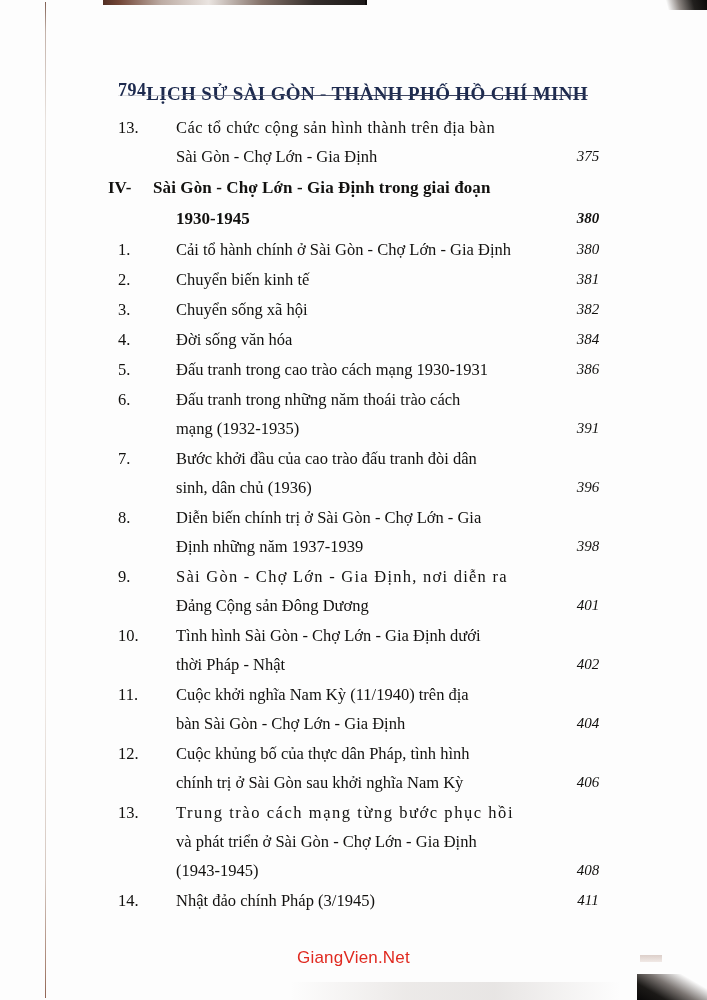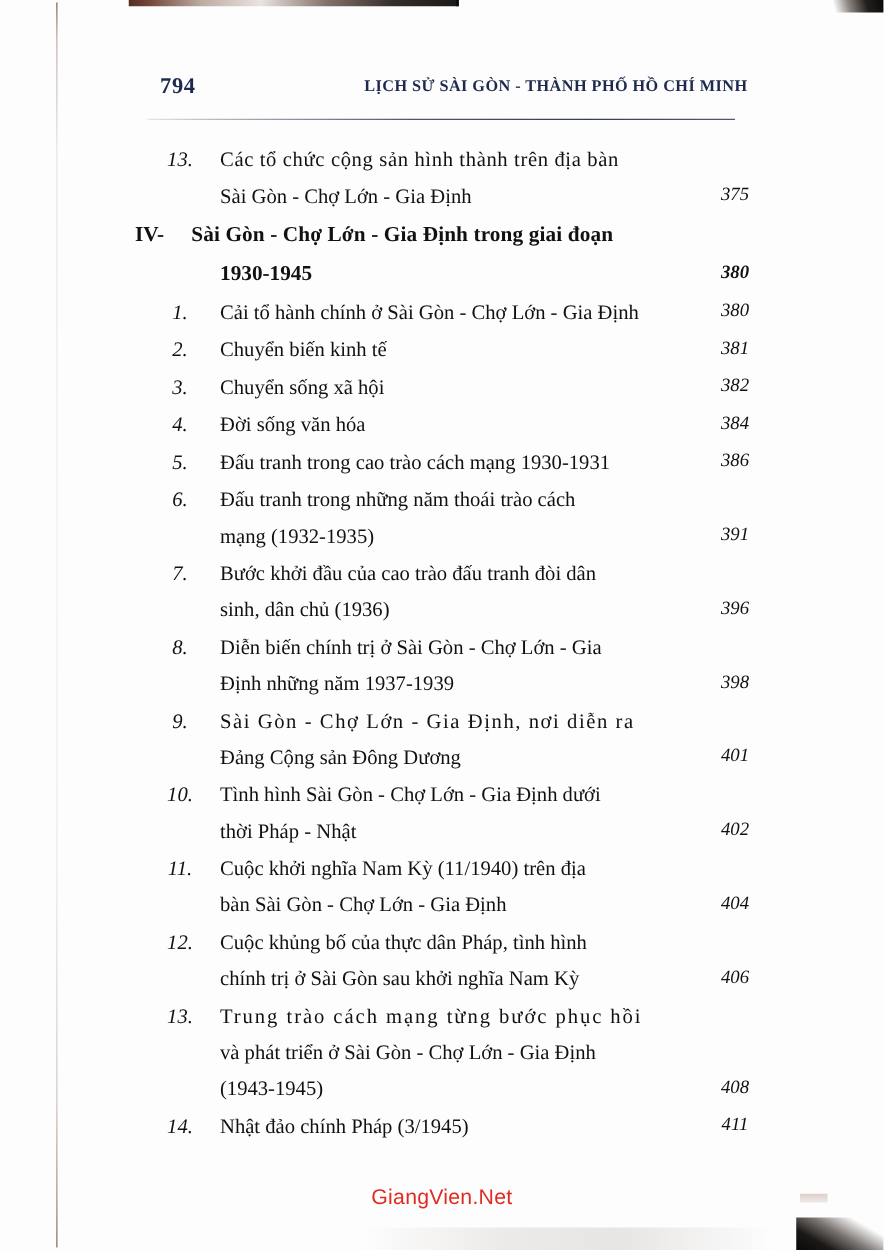--- a/index.html
+++ b/index.html
@@ -79,39 +79,38 @@
     width: 330px;
     height: 18px;
     background: linear-gradient(90deg, rgba(255,255,255,0) 0%, rgba(205,198,194,0.35) 35%,
                 rgba(182,174,170,0.30) 62%, rgba(255,255,255,0) 100%);
   }
 
   
   .header {
     position: absolute;
     left: 118px;
-    top: 58px;
+    top: 80px;
     width: 470px;
     height: 30px;
-    margin-left: 10px;
   }
   .folio {
     position: absolute;
     left: 0px;
     top: 0px;
     font-size: 18px;
     font-weight: bold;
     letter-spacing: 0.5px;
     color: #1d2a4e;
   }
   .running-title {
     position: absolute;
     right: 0px;
     top: 3px;
-    font-size: 13px;
+    font-size: 19px;
     font-weight: bold;
     letter-spacing: 0.35px;
     color: #1d2a4e;
     white-space: nowrap;
   }
   .header-rule {
     position: absolute;
     left: 118px;
     top: 95px;
     width: 470px;
@@ -138,22 +137,21 @@
     line-height: 29px;
     font-size: 16.5px;
     white-space: nowrap;
   }
   
   .num {
     position: absolute;
     left: 0px;
     top: 0px;
     width: 52px;
-    text-align: center;
-    font-style: italic;
+    text-align: left;
   }
   .txt {
     position: absolute;
     left: 58px;
     top: 0px;
   }
   
   .txt.j1 { letter-spacing: 1.55px; }
   .txt.j2 { letter-spacing: 1.25px; }
   .txt.j3 { letter-spacing: 0.5px; }

